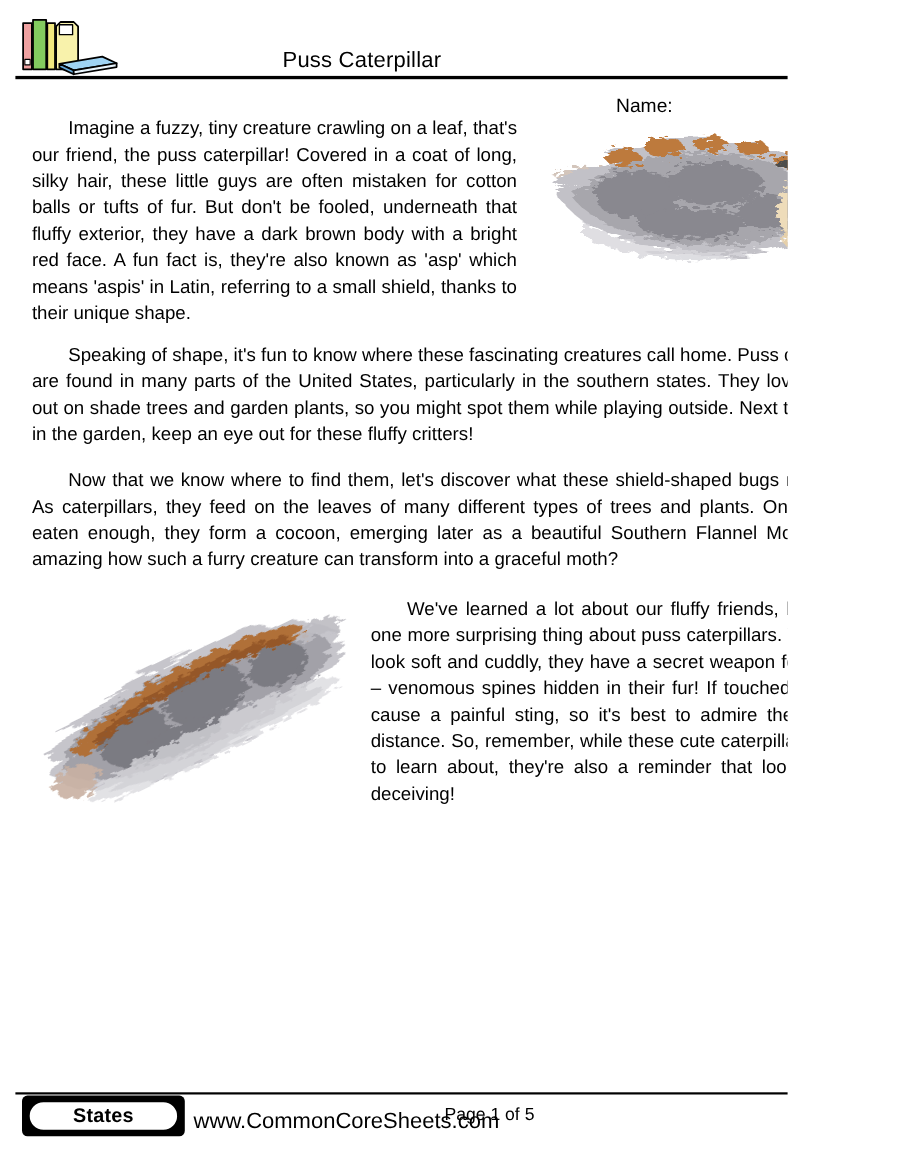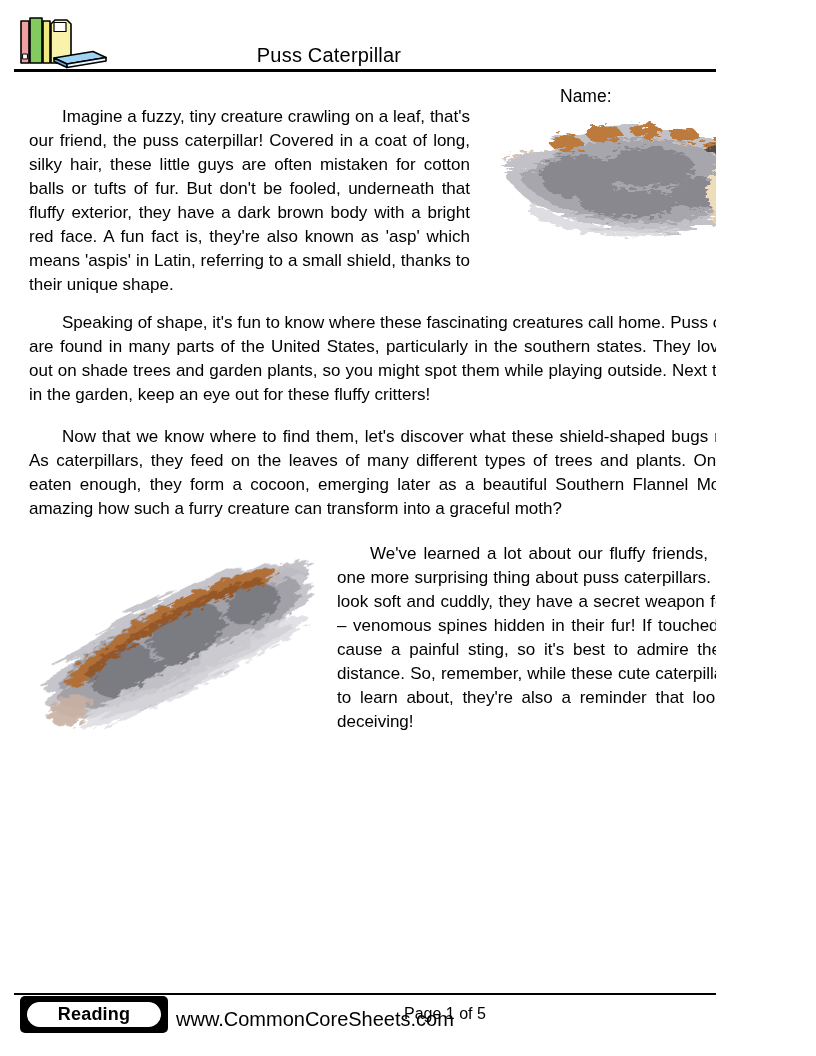--- a/index.html
+++ b/index.html
@@ -144,18 +144,18 @@
 
         <path filter="url(#furD)" fill="#bdbcc2" d="M268,82 C286,78 300,80 308,86 L300,98 C288,92 276,92 266,94 Z" opacity="0.9"></path>
       </g>
     </svg>
   </figure>
 
   <p class="para p4">We've learned a lot about our fluffy friends, but there's one more surprising thing about puss caterpillars. While they look soft and cuddly, they have a secret weapon for defense – venomous spines hidden in their fur! If touched, they can cause a painful sting, so it's best to admire them from a distance. So, remember, while these cute caterpillars are fun to learn about, they're also a reminder that looks can be deceiving!</p>
 
   <div class="rule-bottom"></div>
   <div class="badge">
-    <div class="badge-pill">Reading</div>
+    <div class="badge-pill">States</div>
   </div>
   <div class="website">www.CommonCoreSheets.com</div>
   <div class="pagenum">Page 1 of 5</div>
 
 </div>
 
 </body></html>

